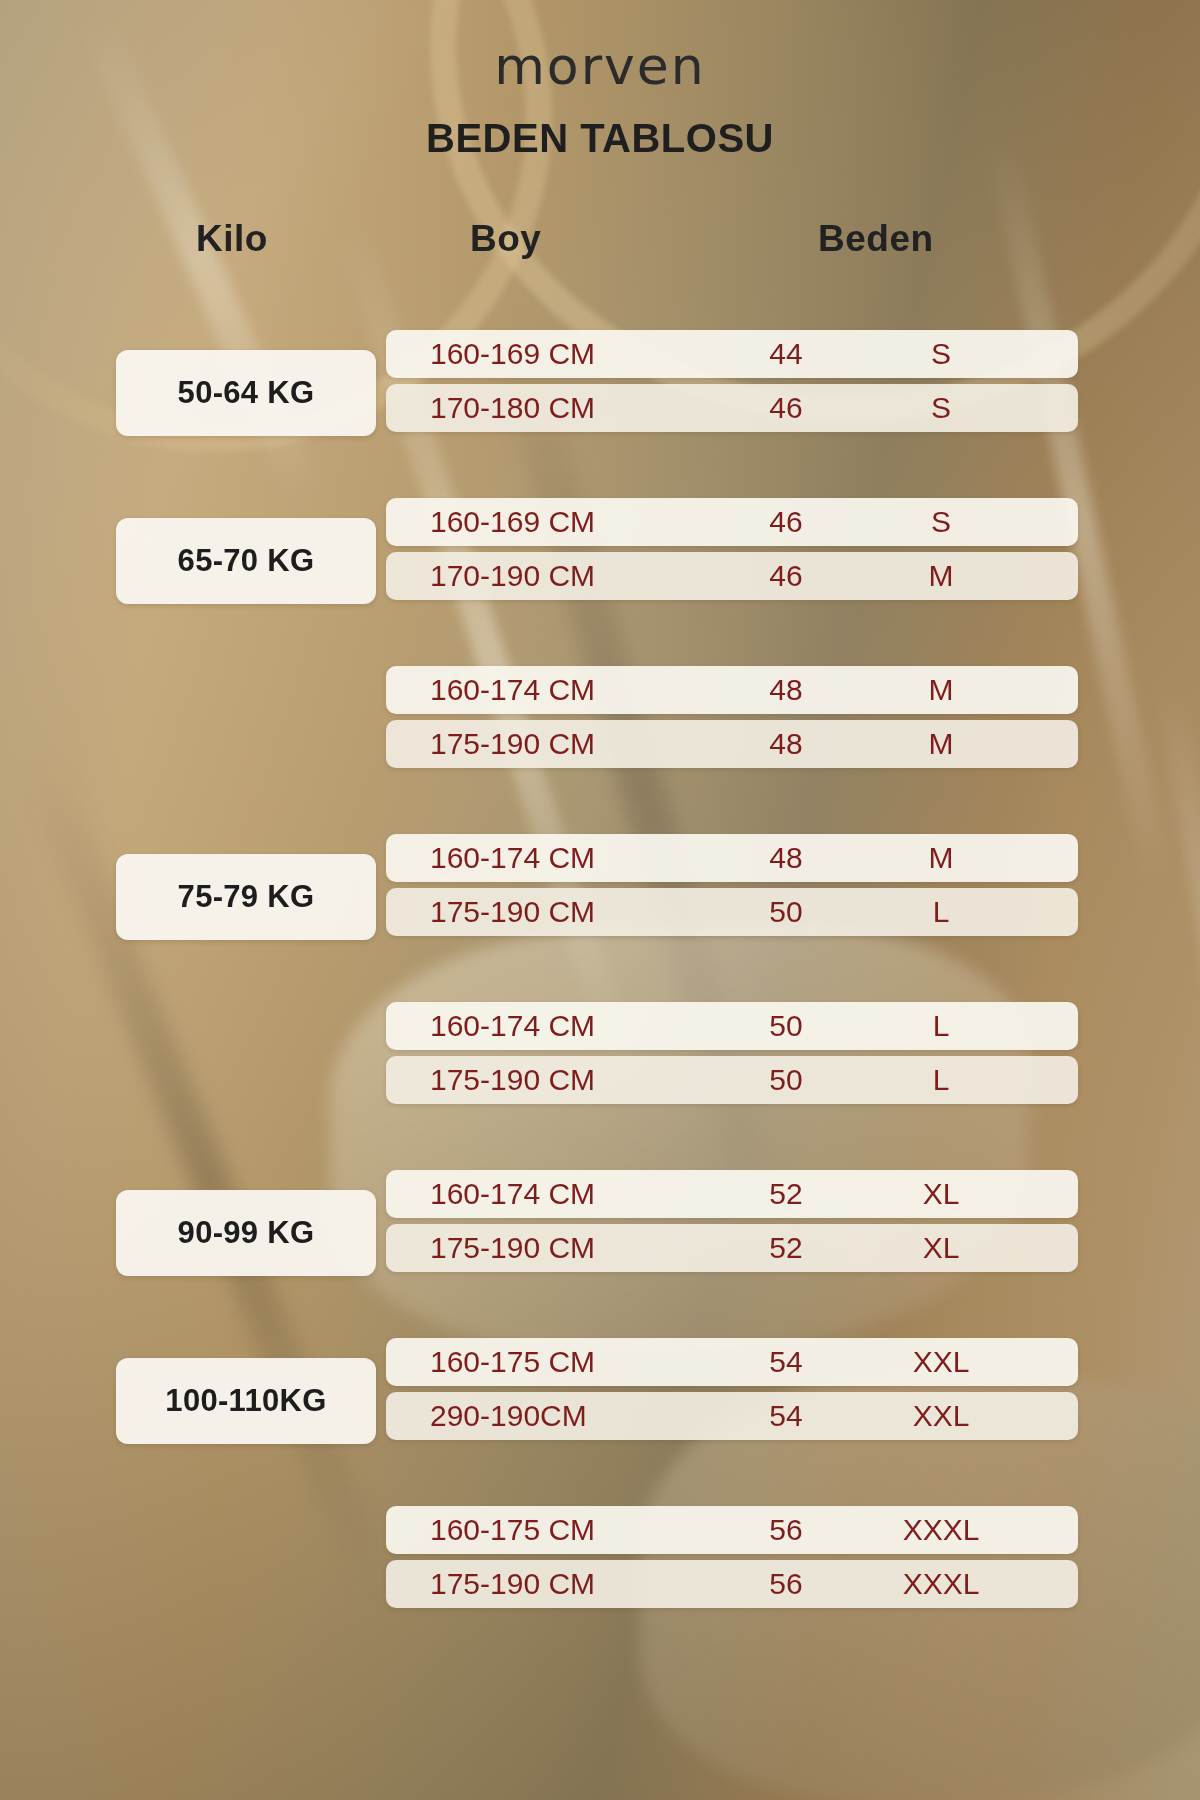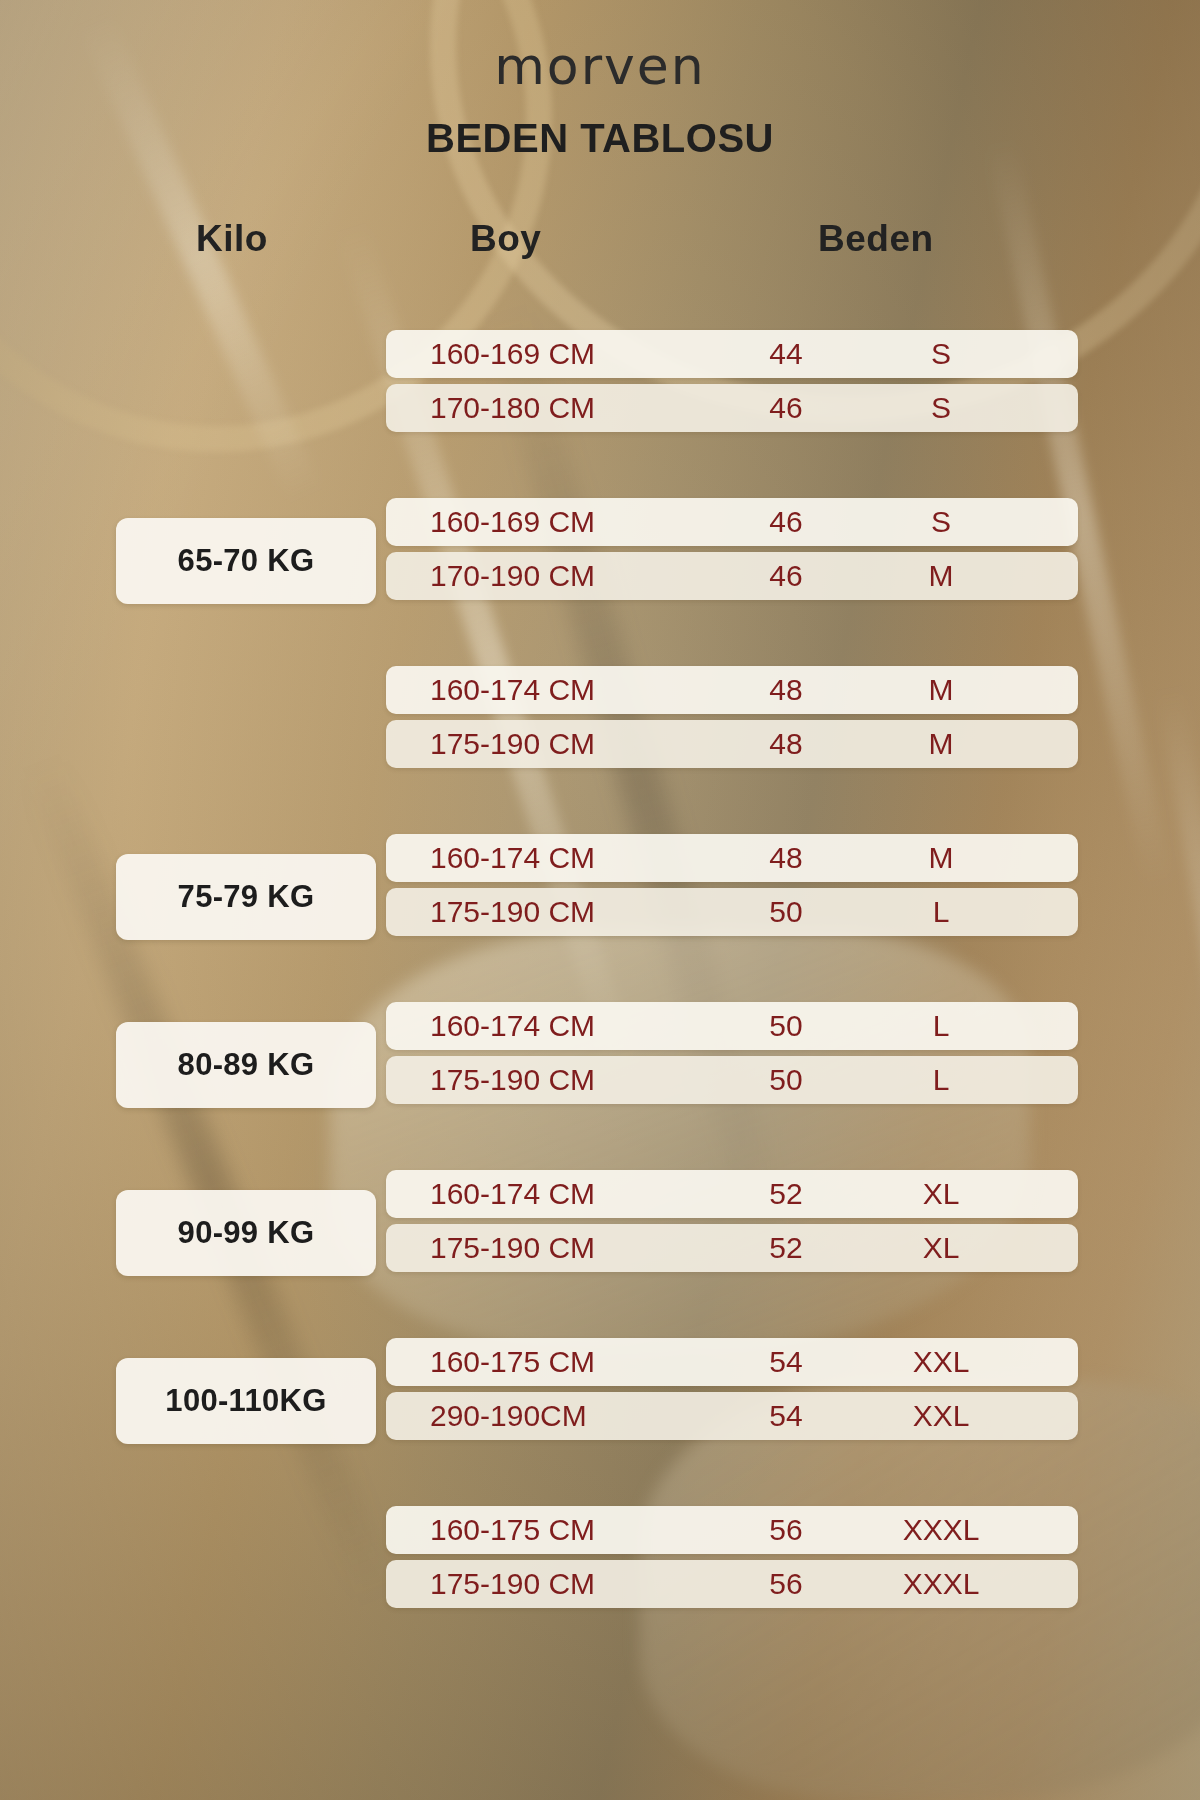--- a/index.html
+++ b/index.html
@@ -183,20 +183,23 @@
   </div>
 
   <div class="col-heads">
     <div class="col-head ch-kilo">Kilo</div>
     <div class="col-head ch-boy">Boy</div>
     <div class="col-head ch-beden">Beden</div>
   </div>
 
   <div class="table" id="table-body">
       <div class="group">
+        <div class="kilo-chip">
+          <span>50-64 KG</span>
+        </div>
         <div class="rows">
           <div class="row">
             <div class="cell c-boy">160-169 CM</div>
             <div class="cell c-num">44</div>
             <div class="cell c-size">S</div>
           </div>
           <div class="row alt">
             <div class="cell c-boy">170-180 CM</div>
             <div class="cell c-num">46</div>
             <div class="cell c-size">S</div>
@@ -245,23 +248,20 @@
             <div class="cell c-size">M</div>
           </div>
           <div class="row alt">
             <div class="cell c-boy">175-190 CM</div>
             <div class="cell c-num">50</div>
             <div class="cell c-size">L</div>
           </div>
         </div>
       </div>
       <div class="group">
-        <div class="kilo-chip">
-          <span>80-89 KG</span>
-        </div>
         <div class="rows">
           <div class="row">
             <div class="cell c-boy">160-174 CM</div>
             <div class="cell c-num">50</div>
             <div class="cell c-size">L</div>
           </div>
           <div class="row alt">
             <div class="cell c-boy">175-190 CM</div>
             <div class="cell c-num">50</div>
             <div class="cell c-size">L</div>

